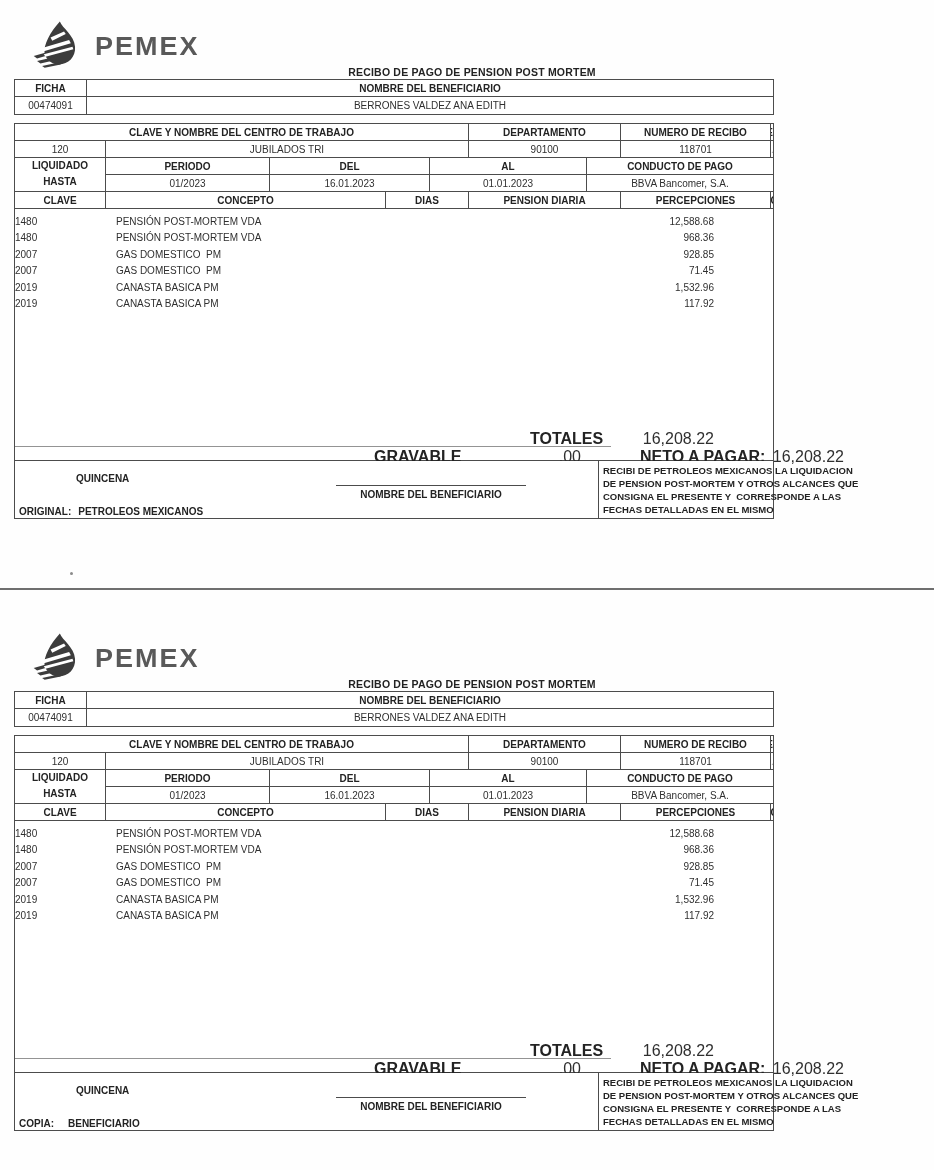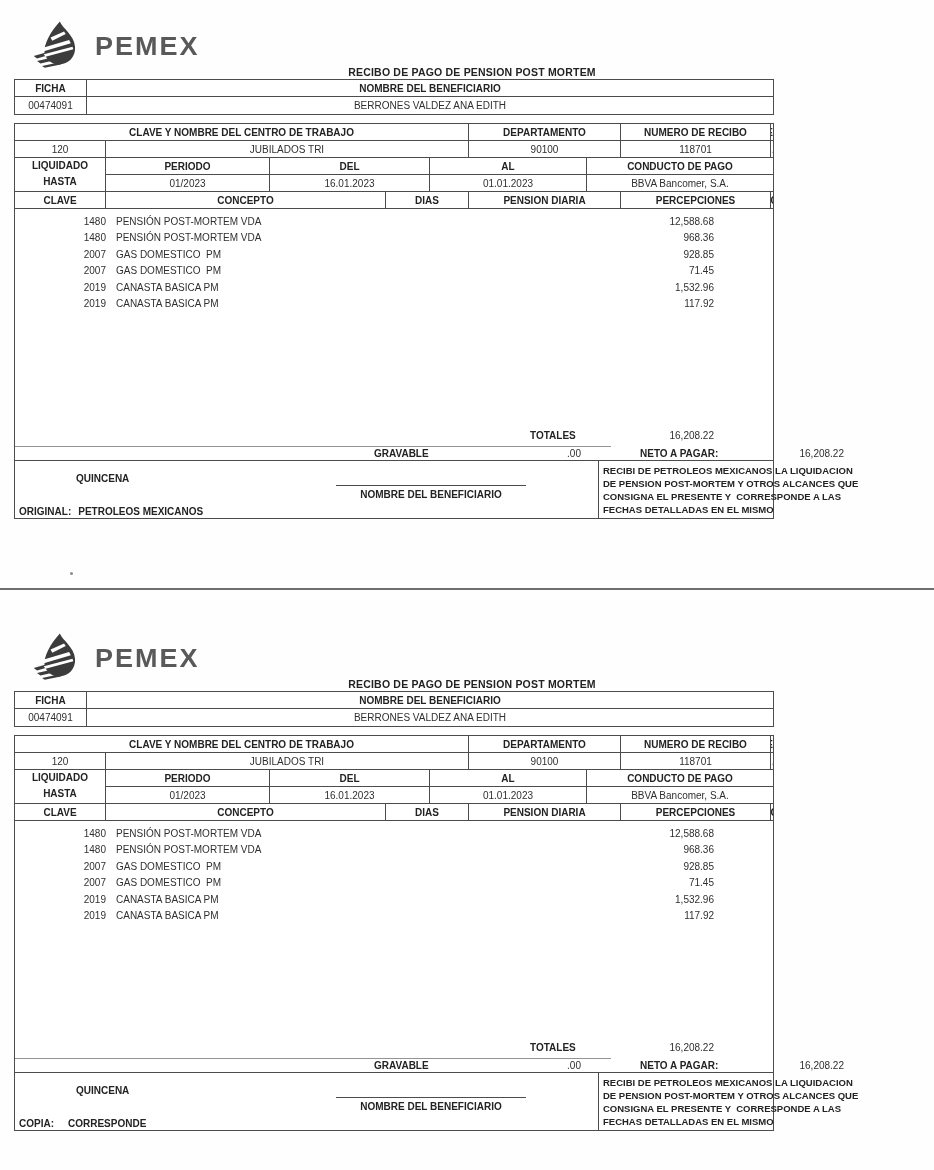--- a/index.html
+++ b/index.html
@@ -34,24 +34,24 @@
 
   
   .rowEF{display:grid;grid-template-columns:91px 1fr;}
   .ef-left{box-sizing:border-box;border-right:1.5px solid #4c4c4c;border-bottom:1.5px solid #4c4c4c;
            display:flex;flex-direction:column;align-items:center;
            font-size:10px;font-weight:bold;color:#232323;line-height:16px;}
 
   
   .tbody{position:relative;box-sizing:border-box;height:252px;border-bottom:1.5px solid #4c4c4c;padding-top:5px;}
   .drow{display:grid;grid-template-columns:91px 402px 206px 1fr;line-height:16.4px;font-size:10px;}
-  .drow .clave{text-align:right;}
+  .drow .clave{text-align:left;}
   .drow .concepto{padding-left:10px;white-space:pre;}
   .drow .amount{text-align:right;}
-  .abs{position:absolute;font-size:10px;}
+  .abs{position:absolute;font-size:16px;}
   .totales-underline{position:absolute;top:237px;left:0;width:596px;border-top:1.5px solid #949494;}
 
   
   .tfoot{position:relative;height:57px;background:#fff;}
   .quincena{position:absolute;left:61px;top:12px;font-size:10px;font-weight:bold;color:#232323;}
   .sig-line{position:absolute;left:321px;top:24px;width:190px;border-top:1.5px solid #4c4c4c;}
   .sig-label{position:absolute;left:301px;top:28px;width:230px;text-align:center;font-size:10px;font-weight:bold;color:#232323;}
   .distribution{position:absolute;left:4px;bottom:1px;font-size:10px;font-weight:bold;color:#232323;}
   .distribution .dv{margin-left:7px;}
   .recibi{position:absolute;left:583px;top:0;right:0;bottom:0;border-left:1.5px solid #4c4c4c;
@@ -328,21 +328,21 @@
         <span class="abs" style="top:239px;left:480px;width:86px;text-align:right;">.00</span>
         <span class="abs lbl" style="top:239px;left:625px;">NETO A PAGAR:</span>
         <span class="abs" style="top:239px;left:700px;width:129px;text-align:right;">16,208.22</span>
       </div>
 
       <div class="tfoot">
         <span class="quincena">QUINCENA</span>
         <div class="sig-line"></div>
         <div class="sig-label">NOMBRE DEL BENEFICIARIO</div>
         <div class="distribution">
-          <span>COPIA:</span><span class="dv" style="margin-left:14px;">CORRESPONDE</span>
+          <span>COPIA:</span><span class="dv" style="margin-left:14px;">BENEFICIARIO</span>
         </div>
         <div class="recibi">
           <div>RECIBI DE PETROLEOS MEXICANOS LA LIQUIDACION</div>
           <div>DE PENSION POST-MORTEM Y OTROS ALCANCES QUE</div>
           <div>CONSIGNA EL PRESENTE Y  CORRESPONDE A LAS</div>
           <div>FECHAS DETALLADAS EN EL MISMO</div>
         </div>
       </div>
     </div>
   </div>

